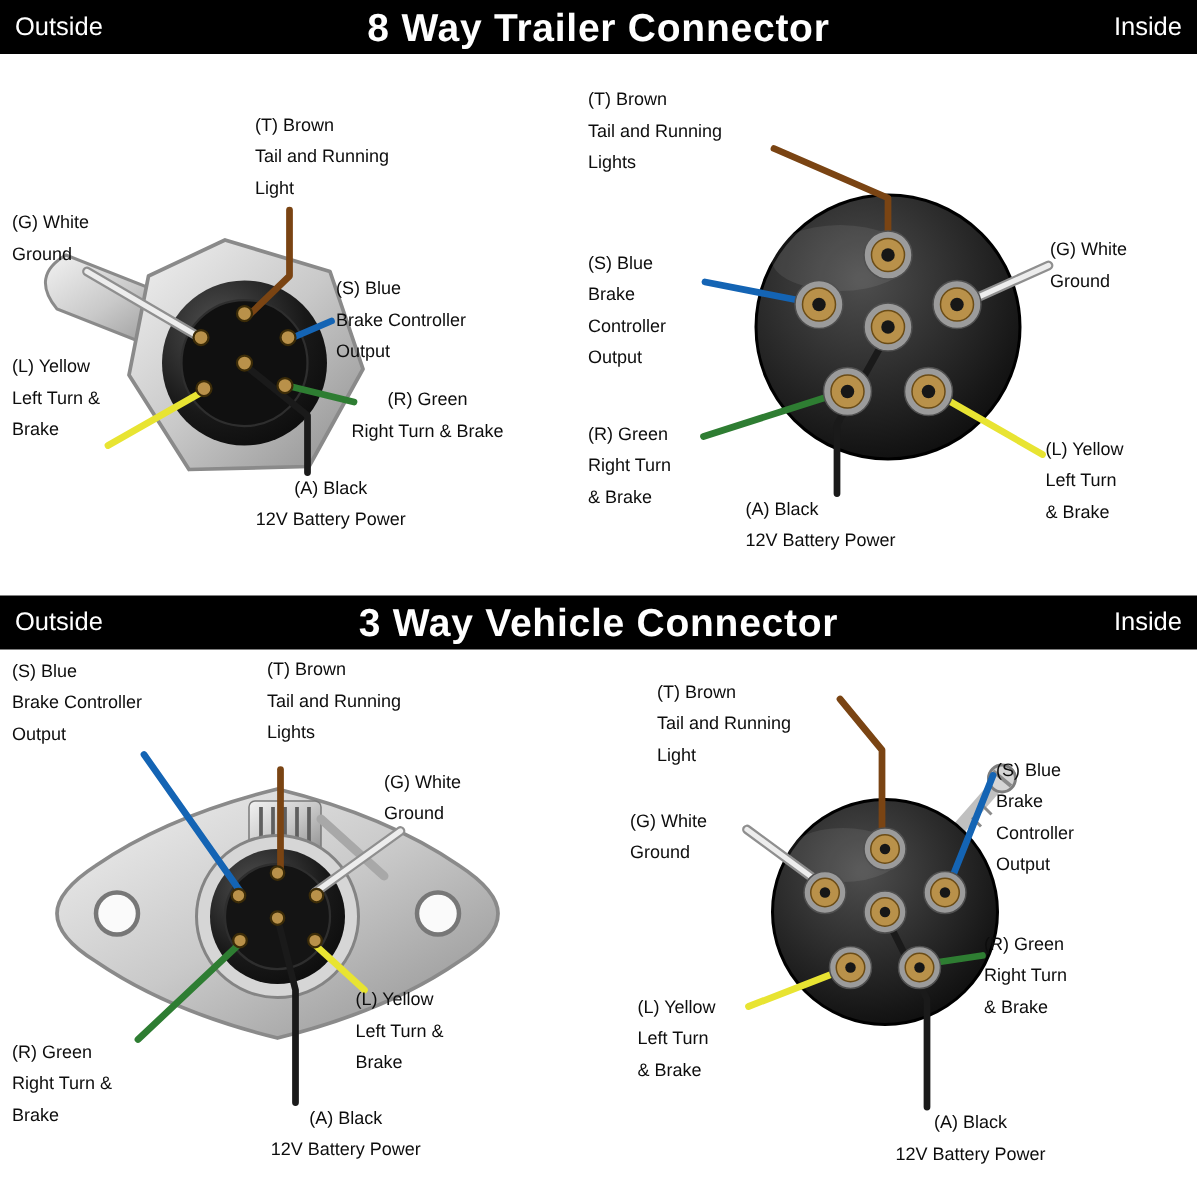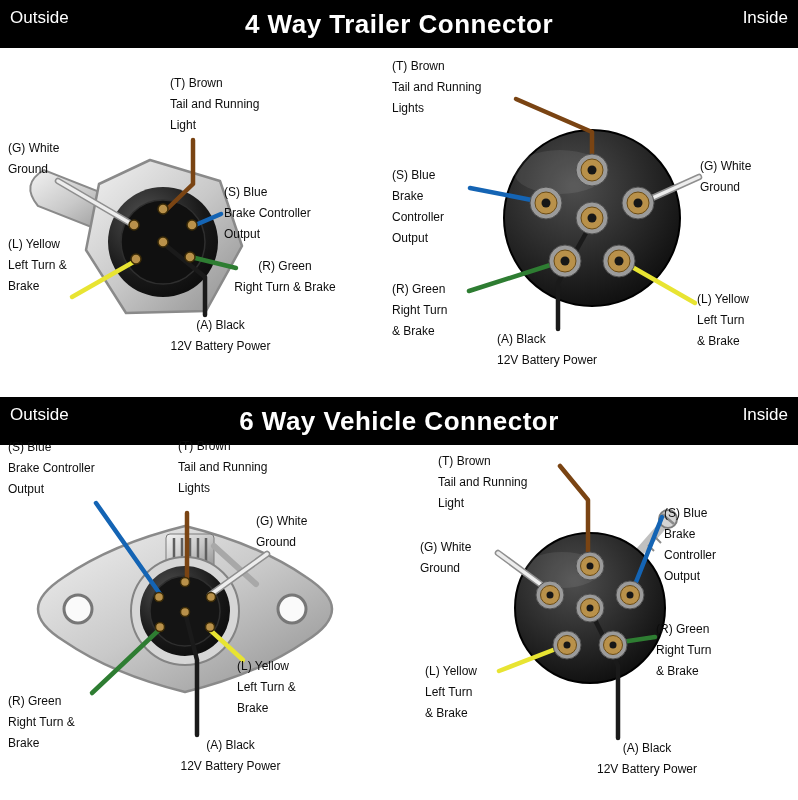--- a/index.html
+++ b/index.html
@@ -1,18 +1,18 @@
 <!DOCTYPE html>
 <html style="--c-header_bg: #000000; --c-brown: #7a4413; --c-white: #ededed; --c-blue: #1464b4; --c-yellow: #e8e432; --c-green: #2e7d32; --c-black: #1a1a1a; --c-brass: #b9914a;"><head>
 <meta charset="utf-8">
 <style>
   html,body{margin:0;padding:0;background:#fff;}
   .canvas{position:relative;width:798px;height:800px;background:#fff;overflow:hidden;
           font-family:"Liberation Sans",sans-serif;}
-  .bar{position:absolute;left:0;width:798px;height:48px;background:var(--c-header_bg,#000);
+  .bar{position:absolute;left:0;width:798px;height:36px;background:var(--c-header_bg,#000);
        color:#fff;display:flex;align-items:center;}
   .bar .side{position:absolute;font-size:17px;top:8px;}
   .bar .side.l{left:10px;}
   .bar .side.r{right:10px;}
   .bar .title{width:100%;text-align:center;font-size:26px;font-weight:bold;letter-spacing:.5px;}
   .label{position:absolute;font-size:12px;line-height:21px;color:#0d0d0d;white-space:pre-line;}
   .label.center{text-align:center;}
   svg.layer{position:absolute;left:0;top:0;}
 </style>
 </head>
@@ -202,27 +202,27 @@
       <g>
         <circle cx="590" cy="608" r="14" fill="#9b9b9b" stroke="#4f4f4f"></circle>
         <circle cx="590" cy="608" r="9.5" fill="var(--c-brass)" stroke="#6b4c16"></circle>
         <circle cx="590" cy="608" r="3.5" fill="#171717"></circle>
       </g>
     </g>
   </svg>
 
   <div class="bar" style="top:0;">
     <span class="side l">Outside</span>
-    <span class="title">4 Way Trailer Connector</span>
+    <span class="title">8 Way Trailer Connector</span>
     <span class="side r">Inside</span>
   </div>
 
   <div class="bar" style="top:397px;">
     <span class="side l">Outside</span>
-    <span class="title">6 Way Vehicle Connector</span>
+    <span class="title">3 Way Vehicle Connector</span>
     <span class="side r">Inside</span>
   </div>
 
   <div class="label" style="left:170px;top:73px;">(T) Brown
 Tail and Running
 Light</div>
   <div class="label" style="left:8px;top:138px;">(G) White
 Ground</div>
   <div class="label" style="left:224px;top:182px;">(S) Blue
 Brake Controller

